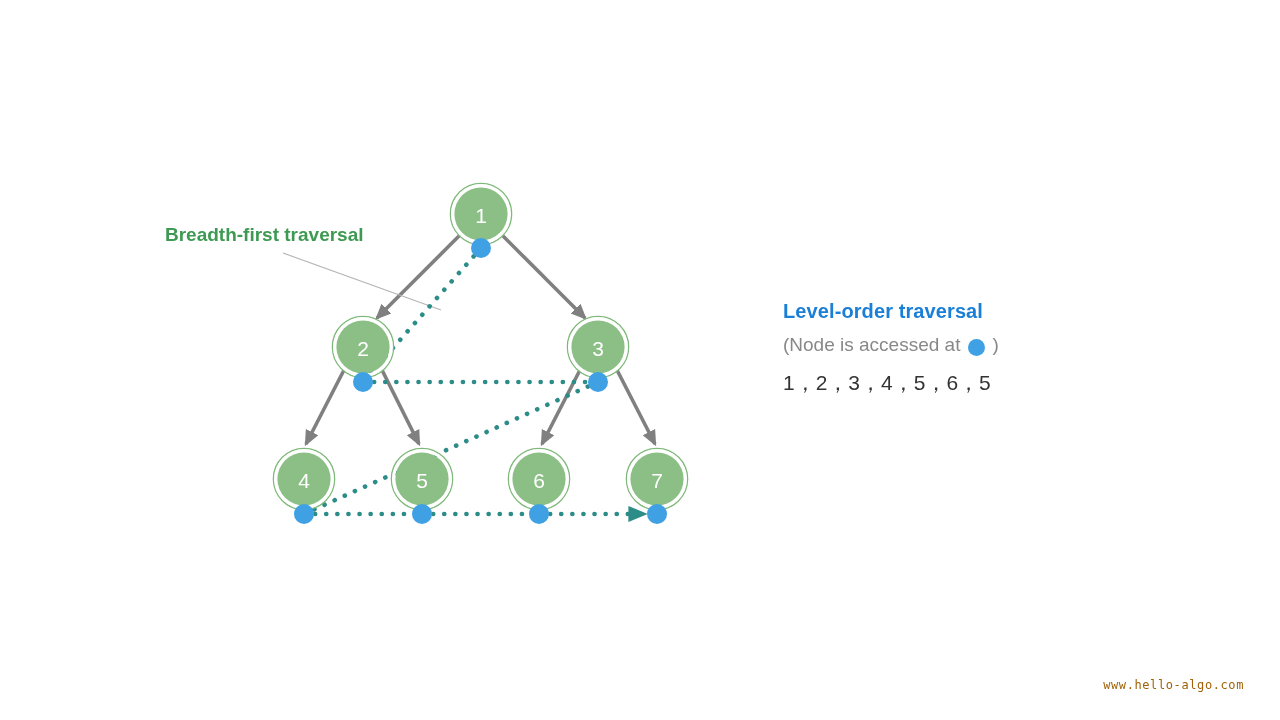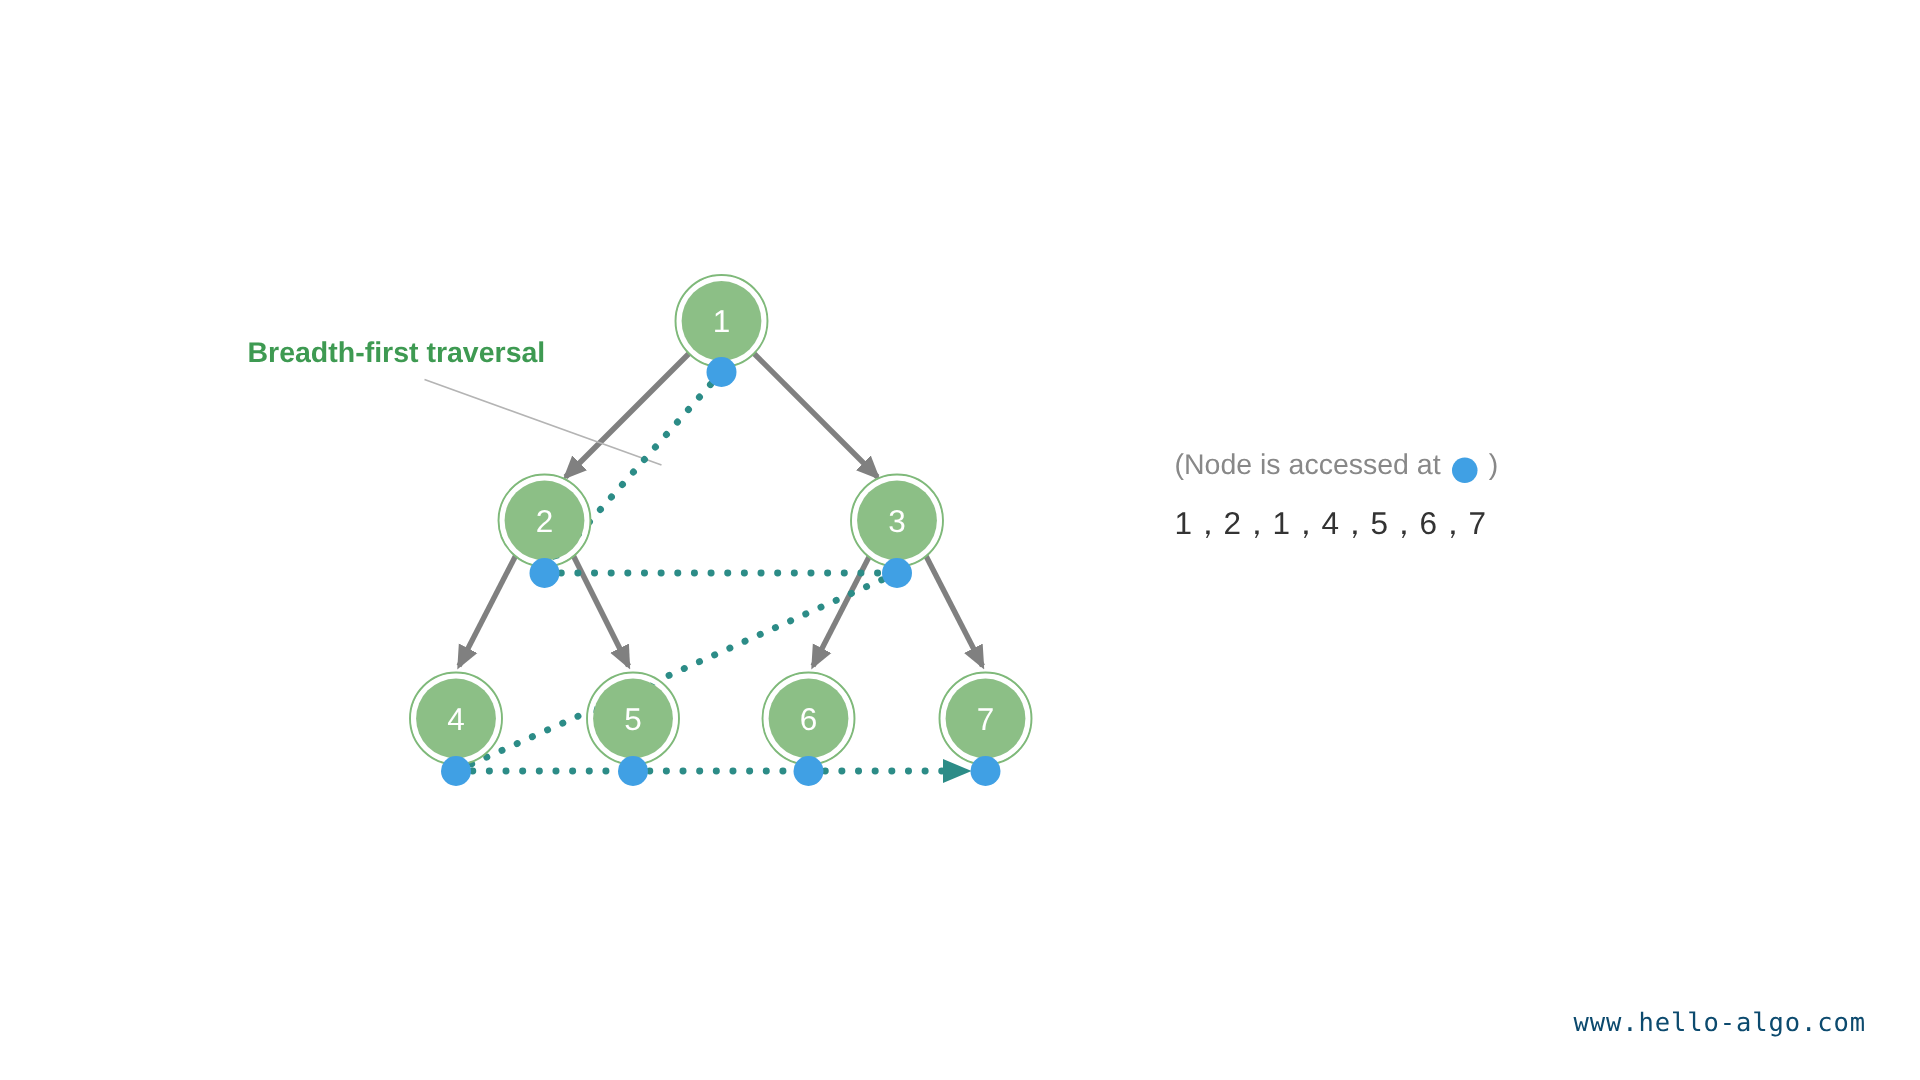--- a/index.html
+++ b/index.html
@@ -79,22 +79,22 @@
     color: #333333;
     white-space: nowrap;
     margin: 0;
   }
 
   .watermark {
     position: absolute;
     right: 36px;
     bottom: 28px;
     font-family: "DejaVu Sans Mono", "Liberation Mono", monospace;
-    font-size: 17px;
-    color: #0c4a6e;
+    font-size: 12px;
+    color: #a16207;
     letter-spacing: 0.6px;
     white-space: nowrap;
   }
 </style>
 </head>
 <body>
 
 <svg id="diagram-canvas" viewBox="0 0 1280 720" xmlns="http://www.w3.org/2000/svg">
 
   <defs>
@@ -186,23 +186,24 @@
     <circle cx="422" cy="514" r="10" fill="#40a0e4"></circle>
     <circle cx="539" cy="514" r="10" fill="#40a0e4"></circle>
     <circle cx="657" cy="514" r="10" fill="#40a0e4"></circle>
   </g>
 
   <text class="bfs-caption" x="165" y="241">Breadth-first traversal</text>
 
 </svg>
 
 <div class="legend">
+  <div class="legend-title">Level-order traversal</div>
 
   <div class="legend-note">
     <span>(Node is accessed at</span>
     <span class="swatch-dot"></span>
     <span>)</span>
   </div>
 
-  <div class="legend-sequence">1，2，1，4，5，6，7</div>
+  <div class="legend-sequence">1，2，3，4，5，6，5</div>
 </div>
 
 <div class="watermark">www.hello-algo.com</div>
 
 </body></html>

